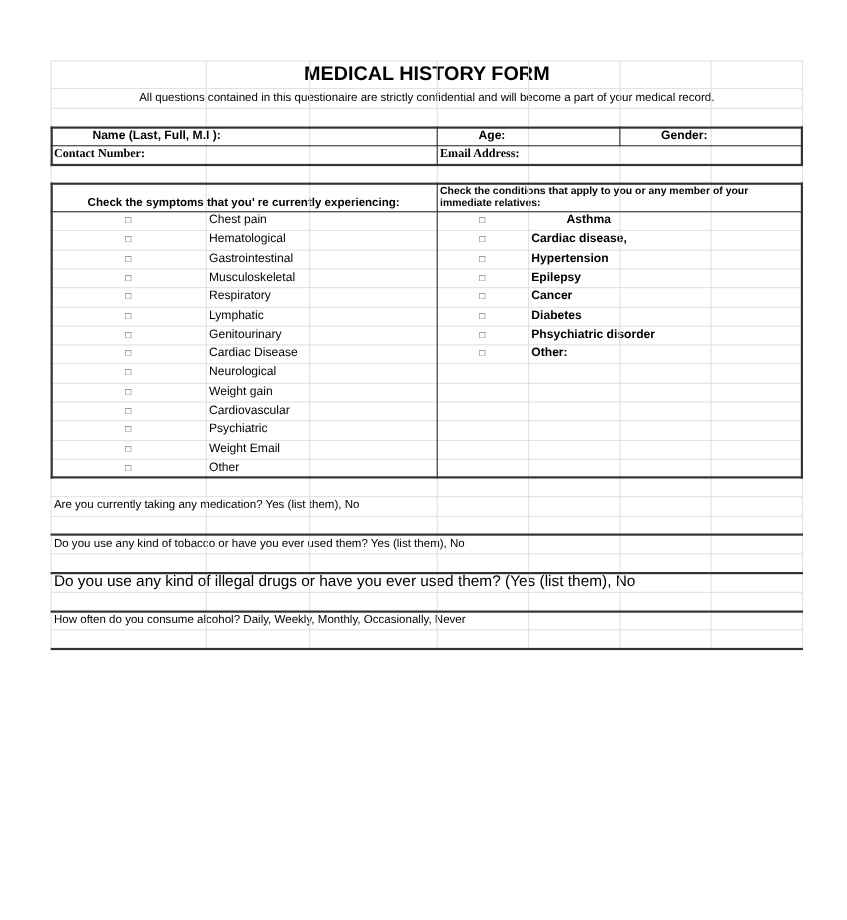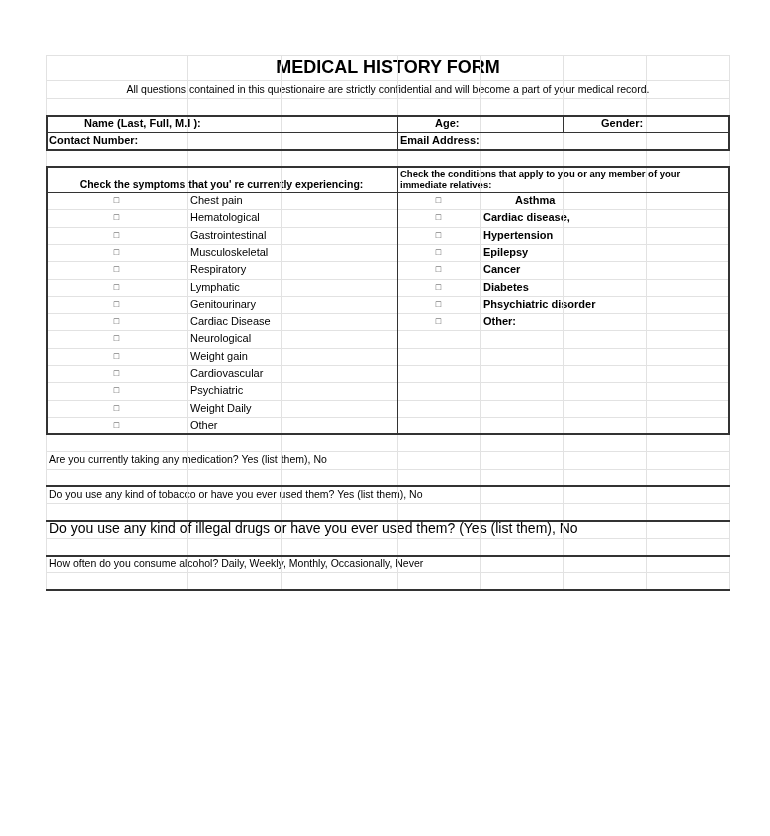--- a/index.html
+++ b/index.html
@@ -27,21 +27,21 @@
   </div>
   <div class="row" style="top:25px;height:18px;">
     <div class="cell sub" style="left:0;width:684px;">All questions contained in this questionaire are strictly confidential and will become a part of your medical record.</div>
   </div>
 
   <div class="row" style="top:60px;height:17px;margin-left:35px;">
     <div class="cell b pad" style="left:0;width:351px;"><span>Name (Last, Full, M.I ):</span></div>
     <div class="cell b pad" style="left:351px;width:166px;"><span>Age:</span></div>
     <div class="cell b pad" style="left:517px;width:167px;"><span>Gender:</span></div>
   </div>
-  <div class="row" style="top:77px;height:34px;">
+  <div class="row" style="top:77px;height:34px;font-family:Liberation Serif, serif;">
     <div class="cell b pad" style="left:0;width:351px;"><span>Contact Number:</span></div>
     <div class="cell b pad" style="left:351px;width:333px;"><span>Email Address:</span></div>
   </div>
 
   <div class="row" style="top:111px;height:26px;">
     <div class="cell b" style="left:0;width:351px;text-align:center;line-height:12px;padding-top:12px;font-size:10.5px;">Check the symptoms that you' re currently experiencing:</div>
     <div class="cell b" style="left:351px;width:333px;font-size:9.5px;line-height:11px;padding:2px 0 0 3px;">
       <div>Check the conditions that apply to you or any member of your</div>
       <div>immediate relatives:</div>
     </div>
@@ -107,21 +107,21 @@
       <div class="row" style="top: 310px; height: 17px;">
         <div class="cell cb" style="left:0;width:141px;">□</div>
         <div class="cell pad" style="left:141px;width:210px;">Cardiovascular</div>
       </div>
       <div class="row" style="top: 327.3px; height: 17px;">
         <div class="cell cb" style="left:0;width:141px;">□</div>
         <div class="cell pad" style="left:141px;width:210px;">Psychiatric</div>
       </div>
       <div class="row" style="top: 344.6px; height: 17px;">
         <div class="cell cb" style="left:0;width:141px;">□</div>
-        <div class="cell pad" style="left:141px;width:210px;">Weight Daily</div>
+        <div class="cell pad" style="left:141px;width:210px;">Weight Email</div>
       </div>
       <div class="row" style="top: 361.9px; height: 17px;">
         <div class="cell cb" style="left:0;width:141px;">□</div>
         <div class="cell pad" style="left:141px;width:210px;">Other</div>
       </div>
     </div>
   <div id="question-rows">
       <div class="row" style="top: 396px; height: 17px;">
         <div class="cell pad" style="left:0;width:684px;font-size:10.5px;">Are you currently taking any medication? Yes (list them), No</div>
       </div>

